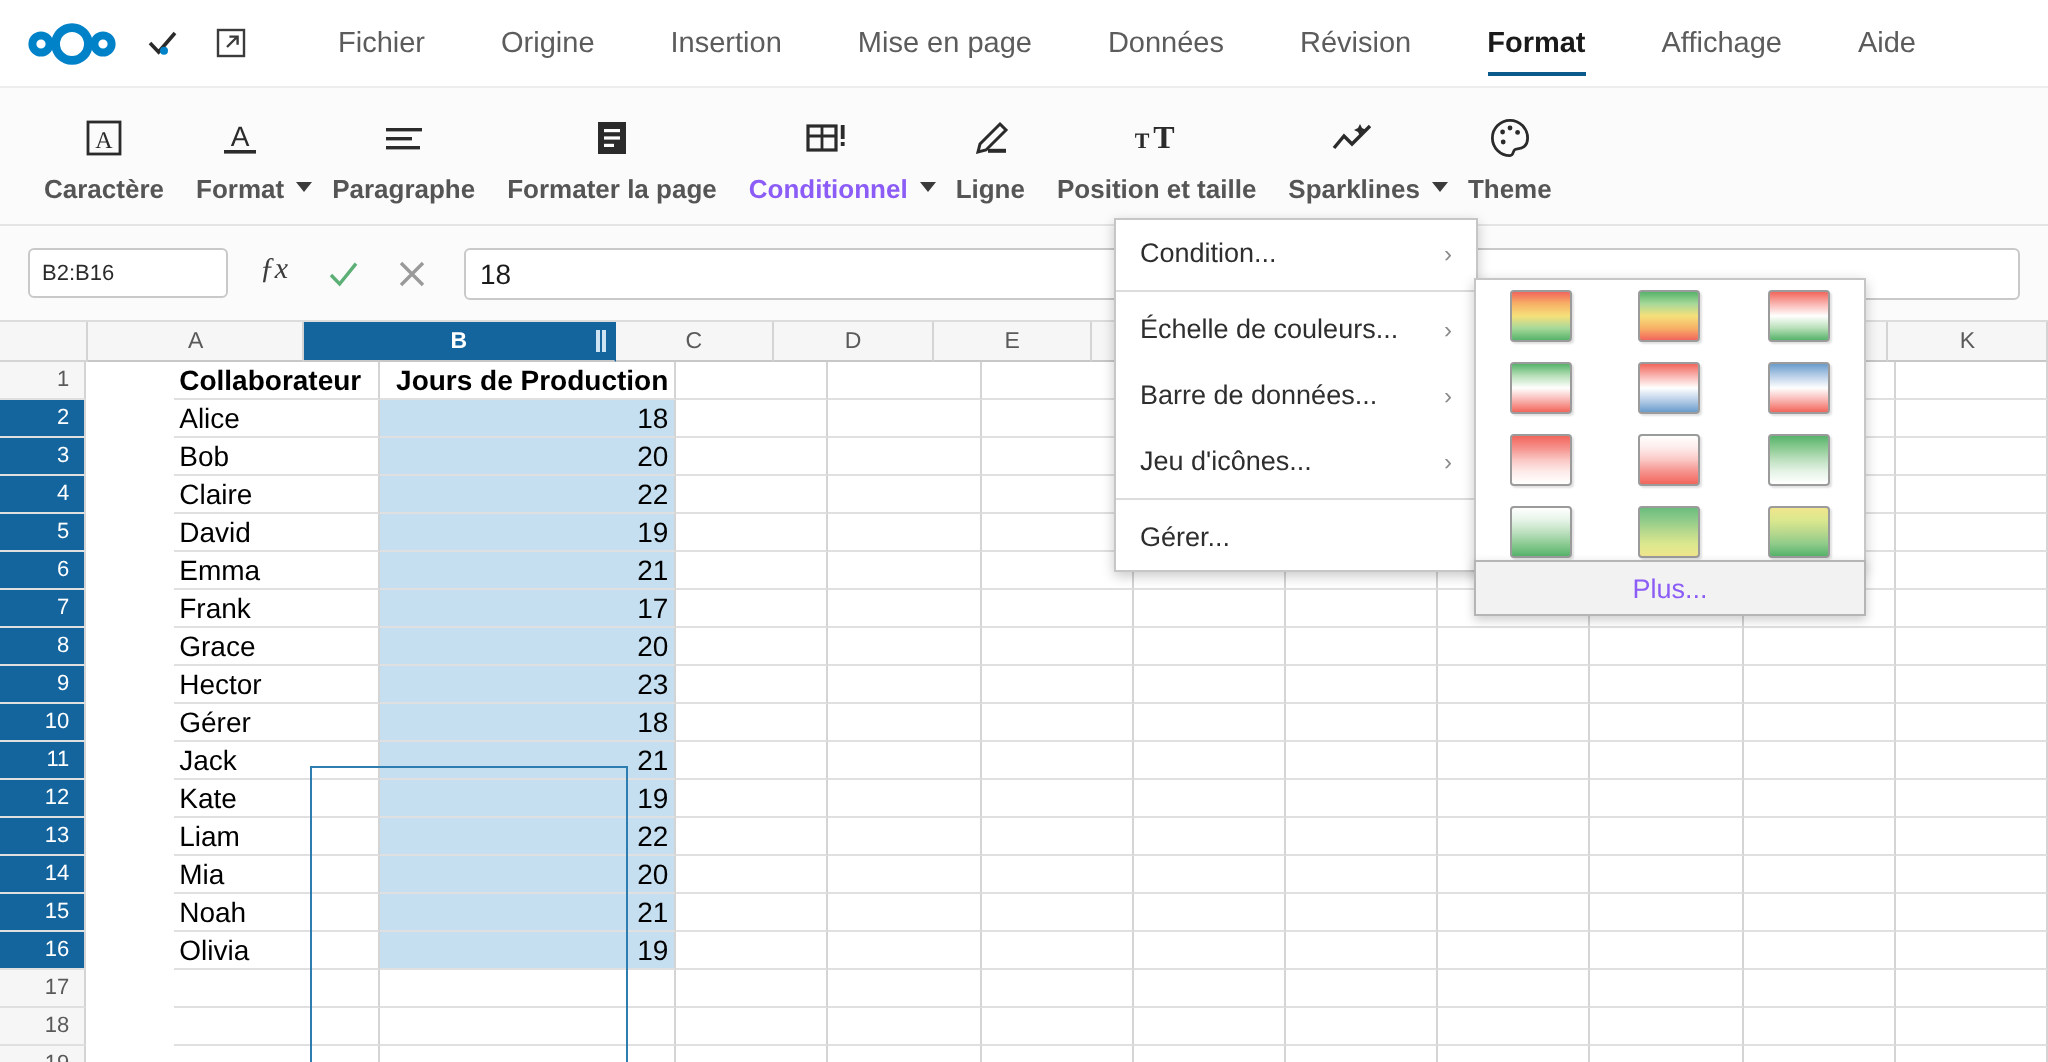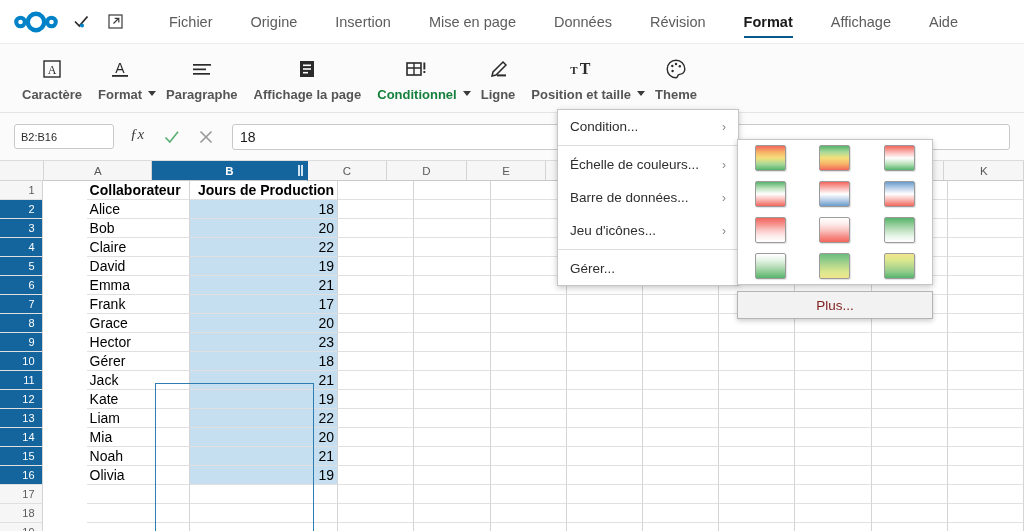--- a/index.html
+++ b/index.html
@@ -36,21 +36,21 @@
     position: absolute; left: 0; top: 44px; width: 1024px; height: 69px;
     background: #fbfbfb; border-bottom: 1px solid #e4e4e4;
     display: flex; align-items: flex-start; padding-top: 6px;
   }
   .rb {
     display: flex; flex-direction: column; align-items: center;
     padding: 4px 8px 2px 8px; min-width: 40px; cursor: default;
   }
   .rb .rb-ico { height: 30px; display: flex; align-items: center; justify-content: center; }
   .rb .rb-lbl { font-size: 13px; color: #555; margin-top: 3px; white-space: nowrap; font-weight: bold; }
-  .rb.sel .rb-lbl { color: #15803d; }
+  .rb.sel .rb-lbl { color: #8b5cf6; }
   .rb-caret {
     align-self: center; margin-top: 24px; margin-left: -2px; margin-right: 2px;
     width: 0; height: 0; border-left: 4.5px solid transparent;
     border-right: 4.5px solid transparent; border-top: 5px solid #3b3b3b;
     cursor: default;
   }
 
   
   .formulabar {
     position: absolute; left: 0; top: 113px; width: 1024px; height: 48px;
@@ -137,25 +137,25 @@
     display: grid; grid-template-columns: repeat(3, 1fr);
     grid-template-rows: repeat(4, 1fr);
     align-items: center; justify-items: center;
   }
   .swatch {
     width: 31px; height: 26px; border: 1px solid #9b9b9b;
     border-radius: 2px; box-shadow: 1px 1px 1px rgba(0,0,0,0.12);
     cursor: default;
   }
   .plus-btn {
-    position: absolute; left: 737px; top: 291px; width: 196px; height: 28px;
+    position: absolute; left: 737px; top: 280px; width: 196px; height: 28px;
     background: #f2f2f2; border: 1px solid #b5b5b5;
     box-shadow: 0 2px 5px rgba(0,0,0,0.2); z-index: 31;
     display: flex; align-items: center; justify-content: center;
-    font-size: 13.5px; color: #7f1d1d; cursor: default;
+    font-size: 13.5px; color: #8b5cf6; cursor: default;
   }
 </style>
 </head>
 <body>
 
 <div id="app">
 
   <div class="menubar">
     <div class="nc-logo">
       <svg width="46" height="22" viewBox="0 0 46 22">
@@ -226,21 +226,21 @@
 
     <div class="rb">
       <span class="rb-ico">
         <svg width="18" height="20" viewBox="0 0 18 20">
             <rect x="2" y="2" width="14" height="16" fill="#2b2b2b"></rect>
             <rect x="5" y="5.5" width="8" height="1.6" fill="#fff"></rect>
             <rect x="5" y="9.2" width="8" height="1.6" fill="#fff"></rect>
             <rect x="5" y="12.9" width="5" height="1.6" fill="#fff"></rect>
           </svg>
       </span>
-      <span class="rb-lbl">Affichage la page</span>
+      <span class="rb-lbl">Formater la page</span>
     </div>
 
 
     <div class="rb sel">
       <span class="rb-ico">
         <svg width="24" height="20" viewBox="0 0 24 20">
             <rect x="2" y="4" width="14" height="12" fill="none" stroke="#2b2b2b" stroke-width="1.6"></rect>
             <path d="M2 9 H16 M9 4 V16" stroke="#2b2b2b" stroke-width="1.4"></path>
             <rect x="18.4" y="3.5" width="1.9" height="7" fill="#2b2b2b"></rect>
             <rect x="18.4" y="12" width="1.9" height="2" fill="#2b2b2b"></rect>
@@ -263,20 +263,29 @@
     <div class="rb">
       <span class="rb-ico">
         <svg width="26" height="20" viewBox="0 0 26 20">
             <text x="6" y="15" font-size="11" font-family="Liberation Serif, serif" text-anchor="middle" fill="#2b2b2b" font-weight="bold">T</text>
             <text x="17" y="15" font-size="16" font-family="Liberation Serif, serif" text-anchor="middle" fill="#2b2b2b" font-weight="bold">T</text>
           </svg>
       </span>
       <span class="rb-lbl">Position et taille</span>
     </div>
 
+    <div class="rb">
+      <span class="rb-ico">
+        <svg width="24" height="20" viewBox="0 0 24 20">
+            <path d="M2 15 L7 9 L11 13 L20 4" fill="none" stroke="#2b2b2b" stroke-width="1.7"></path>
+            <path d="M15 3 L16 5 L18 6 L16 7 L15 9 L14 7 L12 6 L14 5 Z" fill="#2b2b2b"></path>
+          </svg>
+      </span>
+      <span class="rb-lbl">Sparklines</span>
+    </div>
     <div class="rb-caret"></div>
 
     <div class="rb">
       <span class="rb-ico">
         <svg width="22" height="22" viewBox="0 0 22 22">
             <path d="M11 2.2 A8.8 8.8 0 1 0 11 19.8 C13 19.8 12.2 17.6 13.4 16.8 C14.6 16 19.8 17 19.8 11 A8.8 8.8 0 0 0 11 2.2 Z" fill="none" stroke="#2b2b2b" stroke-width="1.4"></path>
             <circle cx="7.3" cy="8" r="1.2" fill="#2b2b2b"></circle>
             <circle cx="11" cy="6" r="1.2" fill="#2b2b2b"></circle>
             <circle cx="14.8" cy="8.2" r="1.2" fill="#2b2b2b"></circle>
             <circle cx="7.6" cy="13" r="1.2" fill="#2b2b2b"></circle>

